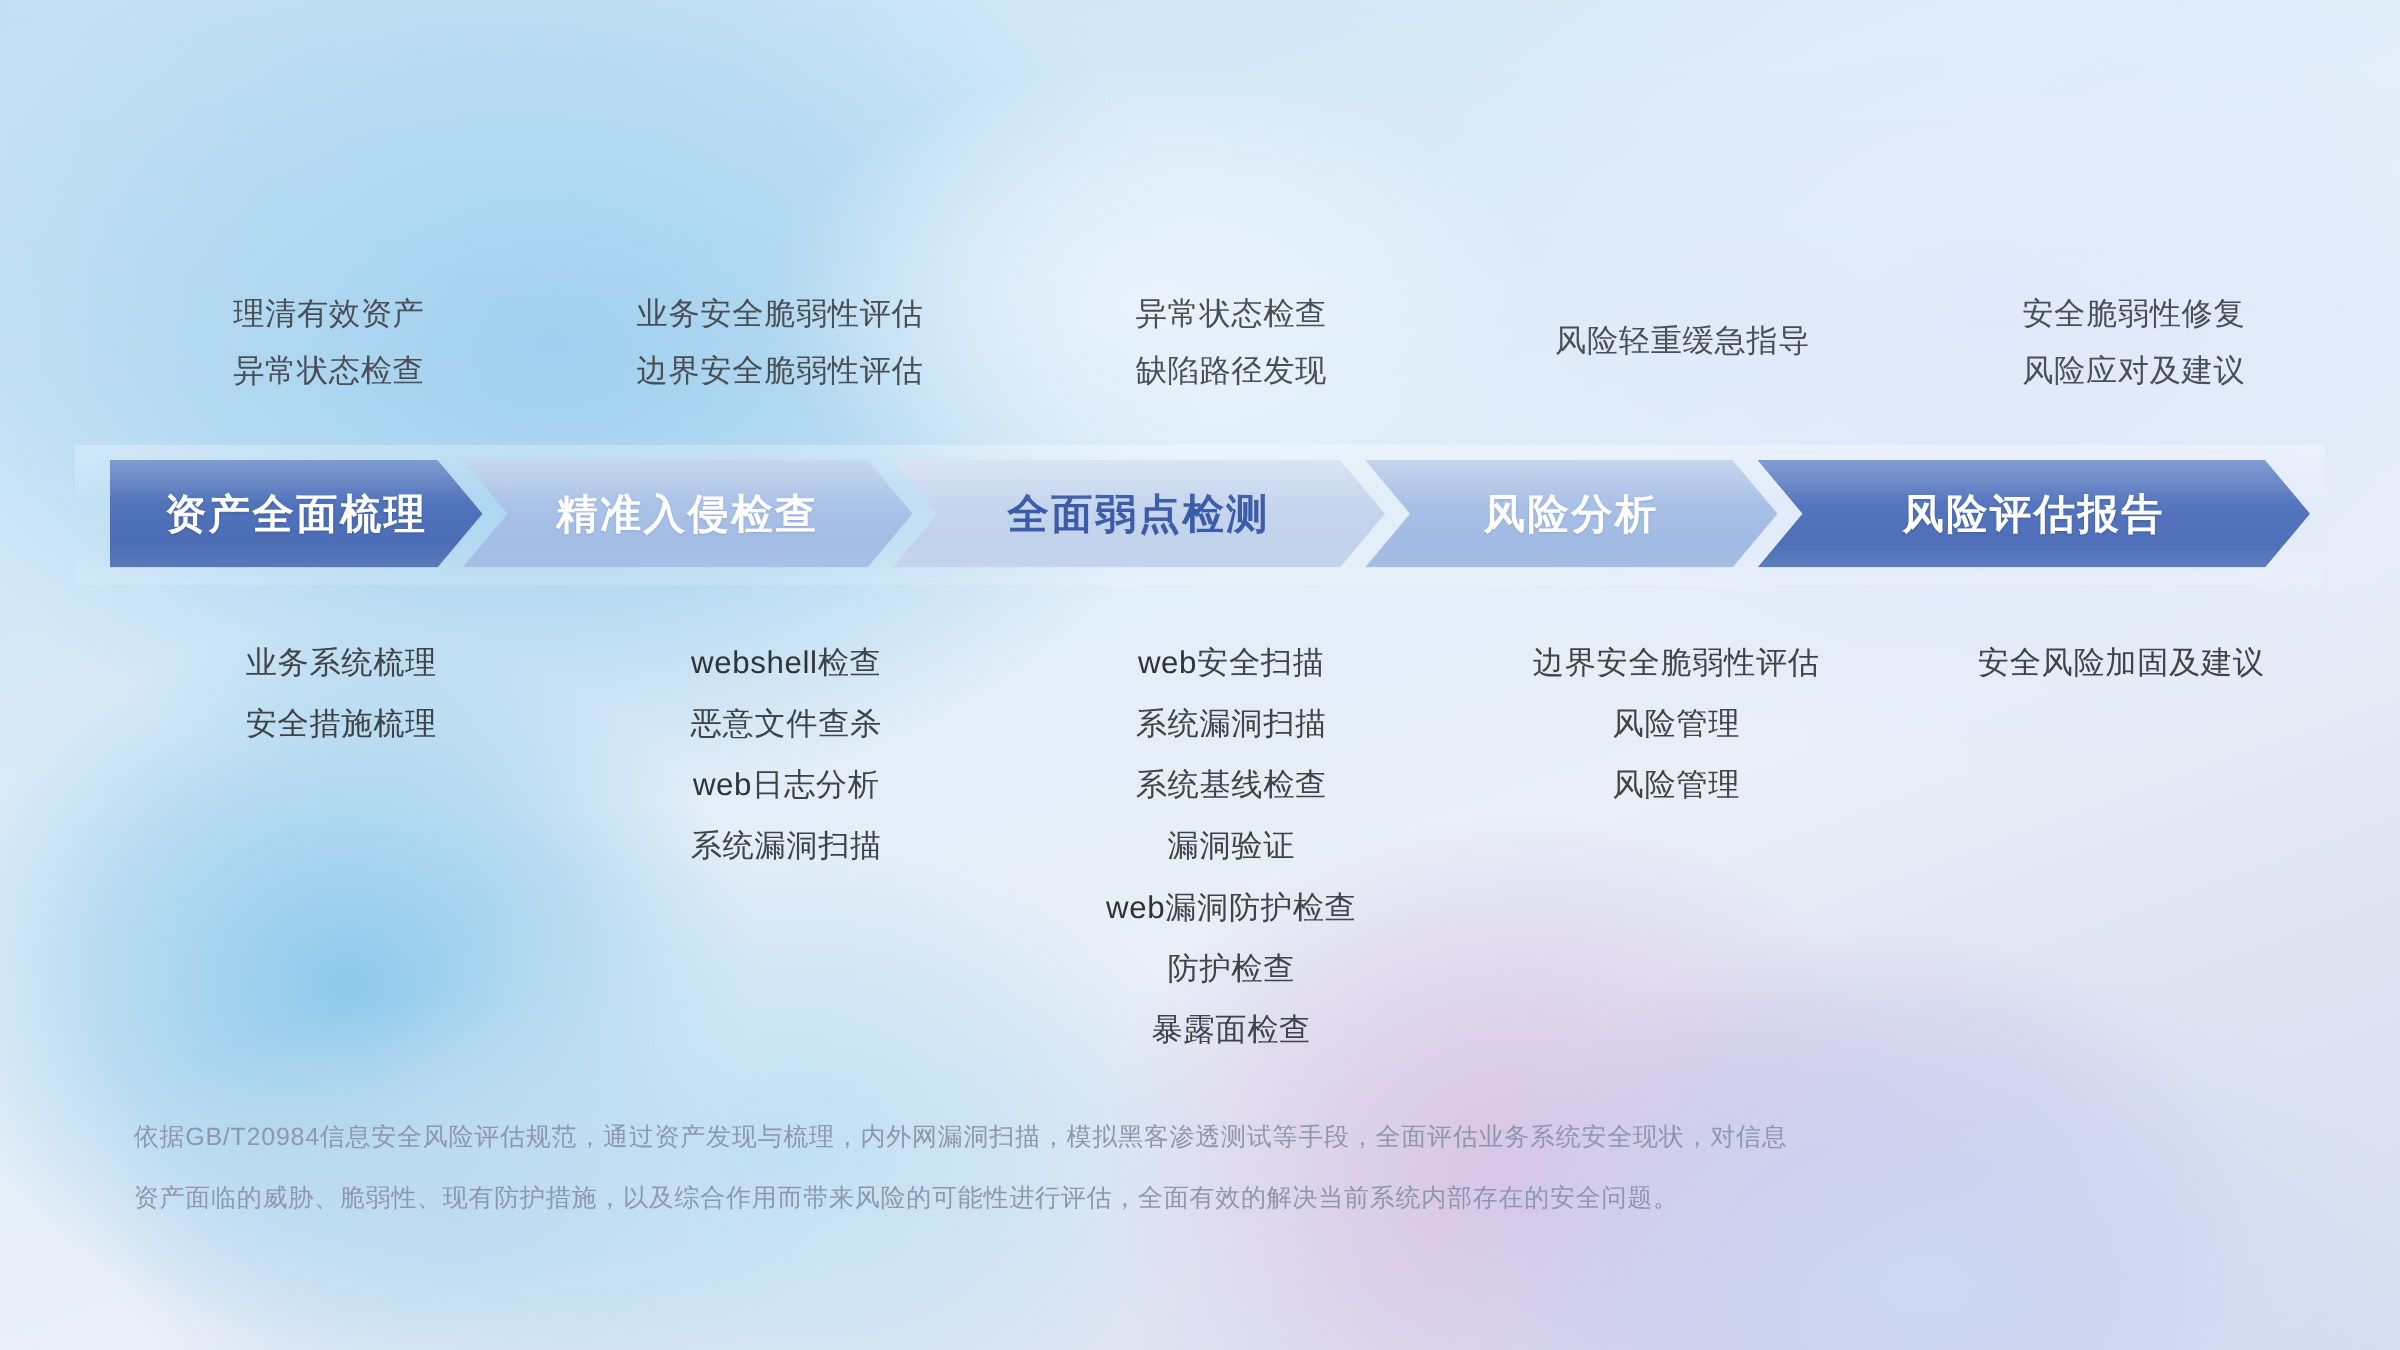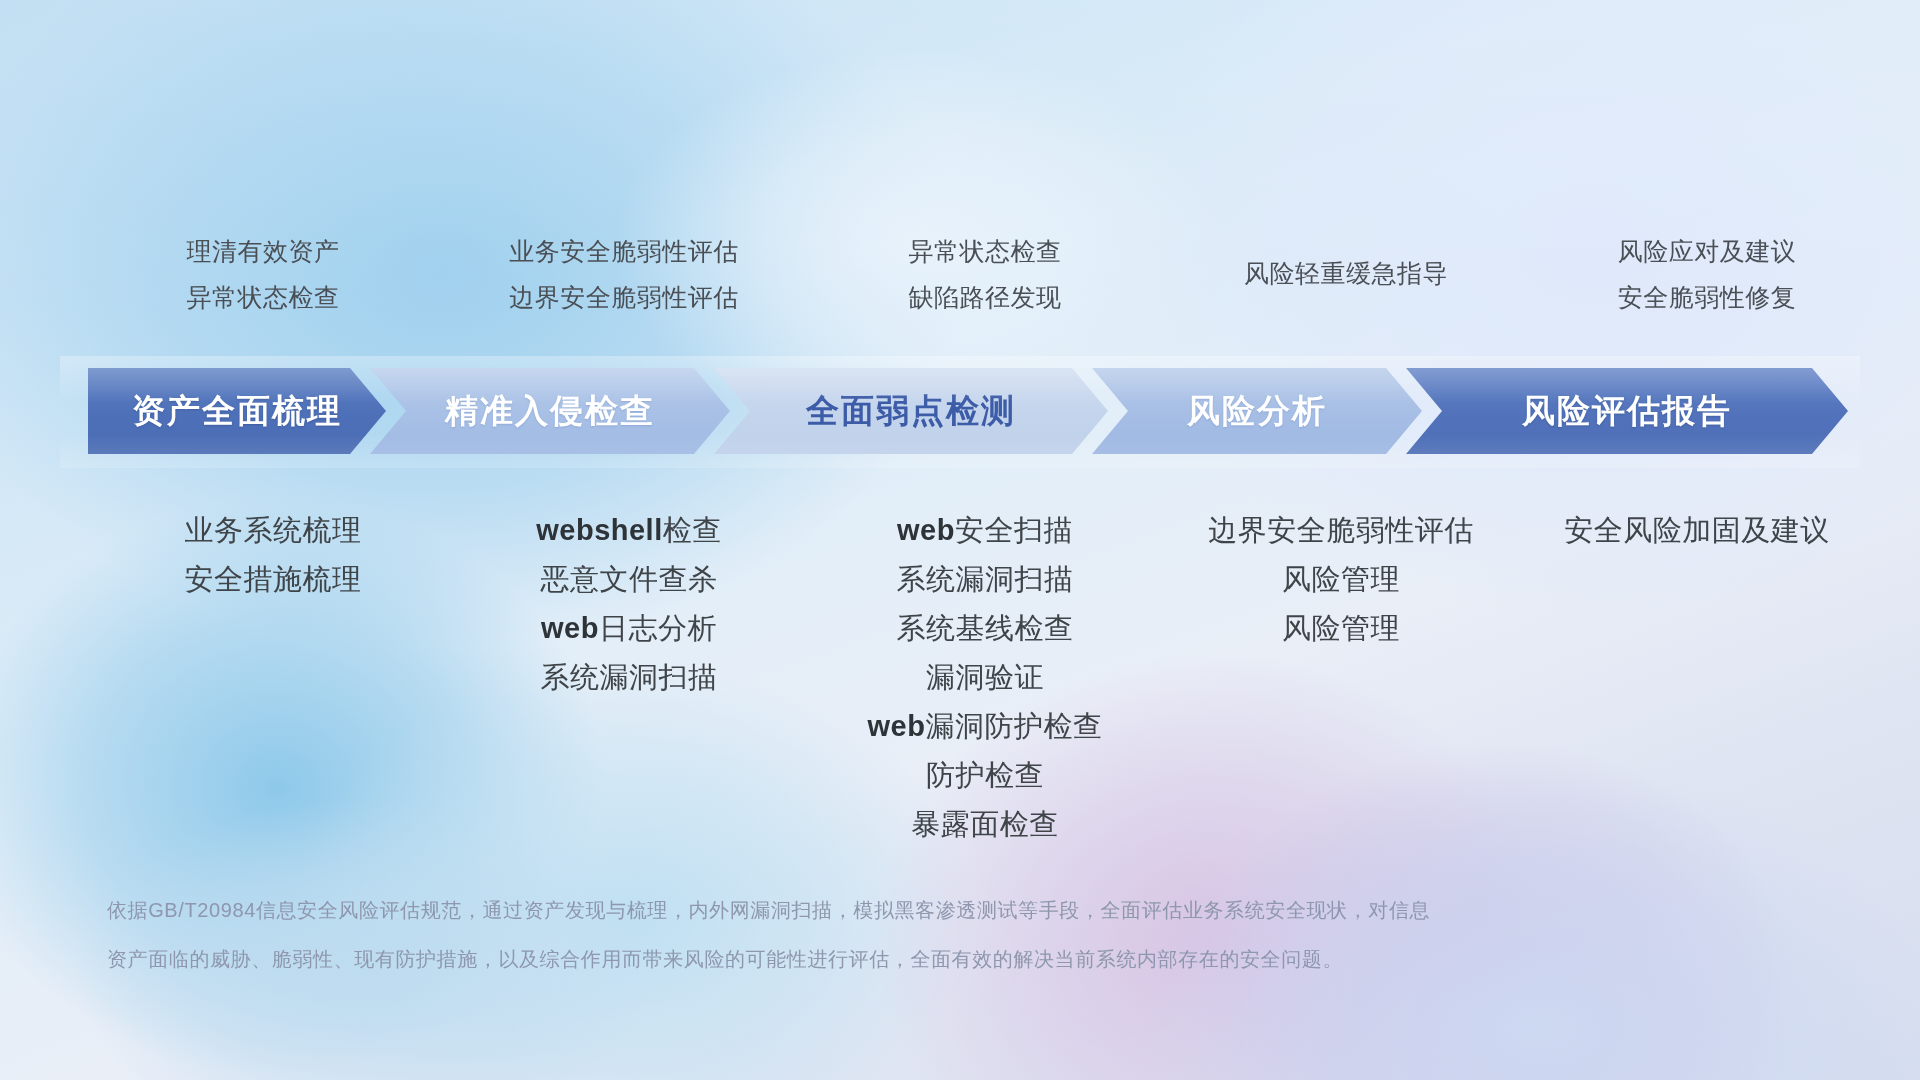--- a/index.html
+++ b/index.html
@@ -80,23 +80,23 @@
   .a5 .lbl{color:#ffffff;text-shadow:0 1px 2px rgba(35,60,110,.35);}
 
   
   #banner-sheen{position:absolute;left:60px;top:356px;width:1800px;height:112px;
     background:linear-gradient(180deg,rgba(255,255,255,0.30),rgba(255,255,255,0) 42%, rgba(255,255,255,0) 70%, rgba(255,255,255,0.16));
     pointer-events:none;}
 
   
   #bottom-row{top:506px;align-items:flex-start;}
   .bot-item{
-    font-size:29px;color:#3f4449;line-height:49px;letter-spacing:.5px;white-space:nowrap;
-  }
-  .bot-item b{font-weight:bold;color:#2e3338;}
+    font-size:25px;color:#3f4449;line-height:49px;letter-spacing:.5px;white-space:nowrap;
+  }
+  .bot-item b{font-weight:normal;color:#2e3338;}
 
   
   #footer{
     position:absolute;left:95px;top:880px;width:1520px;
     font-size:20px;line-height:37px;color:#8e97ad;letter-spacing:.6px;
   }
   #footer p{margin:12px;}
 </style>
 </head>
 <body>
@@ -136,22 +136,22 @@
         <div class="top-item">缺陷路径发现</div>
       </div>
     </div>
     <div class="col c4">
       <div class="top-stack">
         <div class="top-item">风险轻重缓急指导</div>
       </div>
     </div>
     <div class="col c5">
       <div class="top-stack">
+        <div class="top-item">安全脆弱性修复</div>
         <div class="top-item">风险应对及建议</div>
-        <div class="top-item">安全脆弱性修复</div>
       </div>
     </div>
   </div>
 
   <div id="banner">
     <div class="arrow a1">
       <span class="lbl">资产全面梳理</span>
     </div>
     <div class="arrow a2 notch">
       <span class="lbl">精准入侵检查</span>

